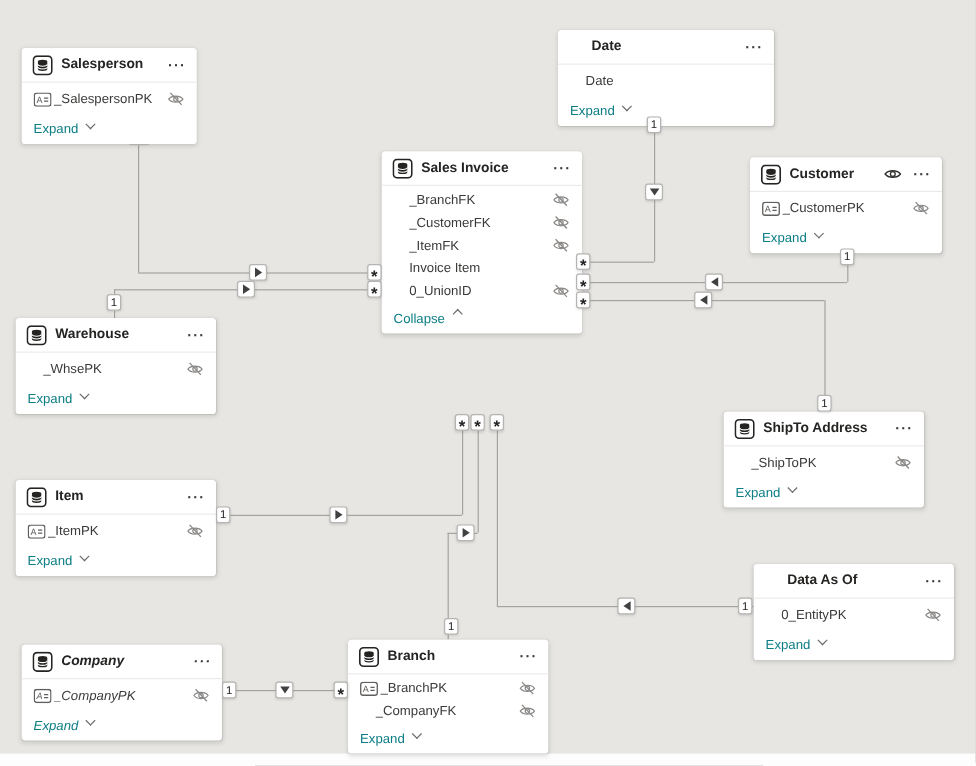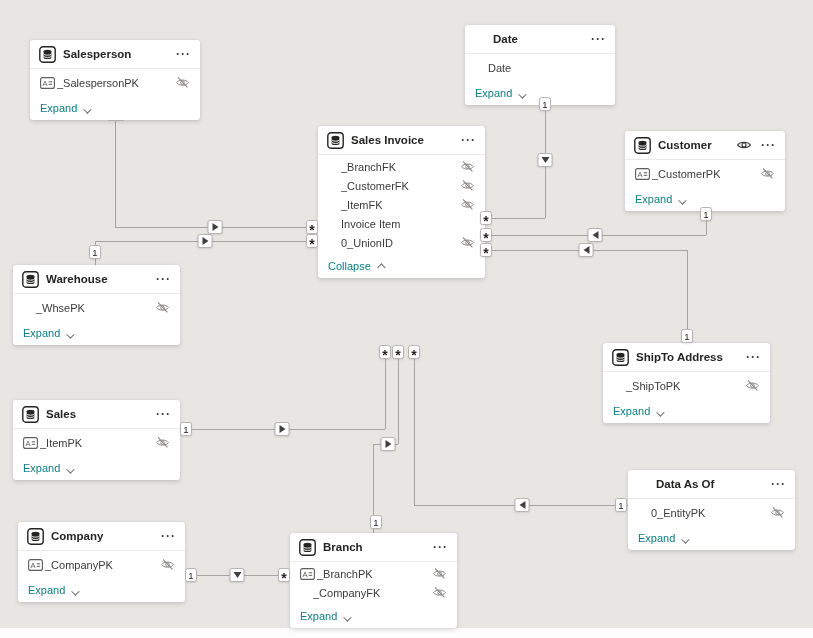--- a/index.html
+++ b/index.html
@@ -27,45 +27,45 @@
   .more{font-size:12px;font-weight:bold;color:#3b3a39;letter-spacing:1px;line-height:10px;cursor:pointer;}
   .eyeico{display:flex;align-items:center;cursor:pointer;}
   .body{padding:2px 0;}
   .frow{display:flex;align-items:center;height:23px;padding:0 10px;font-size:11px;color:#3b3a39;}
   #card-sales-invoice .frow,#card-branch .frow{height:19px;}
   .kico{display:flex;align-items:center;width:17px;flex:0 0 17px;}
   .ksp{flex:0 0 13px;}
   .fname{white-space:nowrap;overflow:hidden;text-overflow:ellipsis;}
   .heye{margin-left:auto;display:flex;align-items:center;}
   .foot{display:flex;align-items:center;height:24px;padding:0 10px;}
-  .explink{display:flex;align-items:flex-end;gap:6px;color:#0b7d84;font-size:11px;cursor:pointer;}
+  .explink{display:flex;align-items:flex-start;gap:6px;color:#0b7d84;font-size:11px;cursor:pointer;}
   .chev{display:inline-block;width:5px;height:5px;border-right:1.3px solid #6c6b69;border-bottom:1.3px solid #6c6b69;}
   .chev.down{transform:rotate(45deg) translateY(-2px);}
   .chev.up{transform:rotate(-135deg) translateY(2px);}
   
   .mk{position:absolute;transform:translate(-50%,-50%);min-width:12px;height:14px;
       background:#fff;border:1px solid #b6b4b2;border-radius:2.5px;z-index:4;
       display:flex;align-items:center;justify-content:center;
       font-size:9.5px;color:#252423;box-shadow:0 1px 2px rgba(0,0,0,.10);padding:0 1px;box-sizing:border-box;}
   .mk.arr{min-width:15px;}
   .ast{font-size:14px;font-weight:bold;transform:translateY(3px);line-height:8px;}
   .tri{width:0;height:0;display:block;}
   .tri.r{border-left:6px solid #404040;border-top:4px solid transparent;border-bottom:4px solid transparent;}
   .tri.l{border-right:6px solid #404040;border-top:4px solid transparent;border-bottom:4px solid transparent;}
   .tri.d{border-top:6px solid #404040;border-left:4px solid transparent;border-right:4px solid transparent;}
   
-  #card-salesperson{left:30px;top:40px;width:170px;}
-  #card-date{left:465px;top:25px;width:150px;}
+  #card-salesperson{left:18px;top:40px;width:146px;}
+  #card-date{left:465px;top:25px;width:180px;}
   #card-sales-invoice{left:318px;top:126px;width:167px;}
   #card-customer{left:625px;top:131px;width:160px;}
   #card-warehouse{left:13px;top:265px;width:167px;}
   #card-shipto-address{left:603px;top:343px;width:167px;}
   #card-item{left:13px;top:400px;width:167px;}
   #card-data-as-of{left:628px;top:470px;width:167px;}
-  #card-company{left:18px;top:522px;width:167px;}
+  #card-company{left:18px;top:537px;width:167px;font-style:italic;}
   #card-branch{left:290px;top:533px;width:167px;}
   .bottom-strip{position:absolute;left:0;bottom:0;width:813px;height:10px;background:#fdfdfd;z-index:0;}
 </style>
 </head>
 <body>
 
 <div id="canvas">
 
   <div class="rel v" style="left:115px;top:116px;height:111px"></div>
   <div class="rel h" style="left:115px;top:227px;width:203px"></div>
@@ -444,21 +444,21 @@
       <div class="hdr">
         <span class="hicon">
           <svg width="17" height="17" viewBox="0 0 17 17">
             <rect x="0.8" y="0.8" width="15.4" height="15.4" rx="3.2" fill="none" stroke="#252423" stroke-width="1.4"></rect>
             <ellipse cx="8.5" cy="5.3" rx="3.9" ry="1.6" fill="#252423"></ellipse>
             <path d="M4.6 5.3 v6.2 a3.9 1.6 0 0 0 7.8 0 v-6.2 z" fill="#252423"></path>
             <path d="M4.6 7.6 a3.9 1.6 0 0 0 7.8 0" fill="none" stroke="#fff" stroke-width="0.9"></path>
             <path d="M4.6 9.9 a3.9 1.6 0 0 0 7.8 0" fill="none" stroke="#fff" stroke-width="0.9"></path>
           </svg>
         </span>
-        <span class="title">Sales</span>
+        <span class="title">Item</span>
         <span class="hright">
           <span class="more">···</span>
         </span>
       </div>
       <div class="body">
         <div class="frow">
           <span class="kico">
             <svg width="15" height="12" viewBox="0 0 15 12">
               <rect x="0.6" y="0.6" width="13.8" height="10.8" rx="2" fill="none" stroke="#605e5c" stroke-width="1.1"></rect>
               <text x="2.4" y="8.9" font-size="7.5" fill="#605e5c" font-family="Liberation Sans, sans-serif">A</text>

